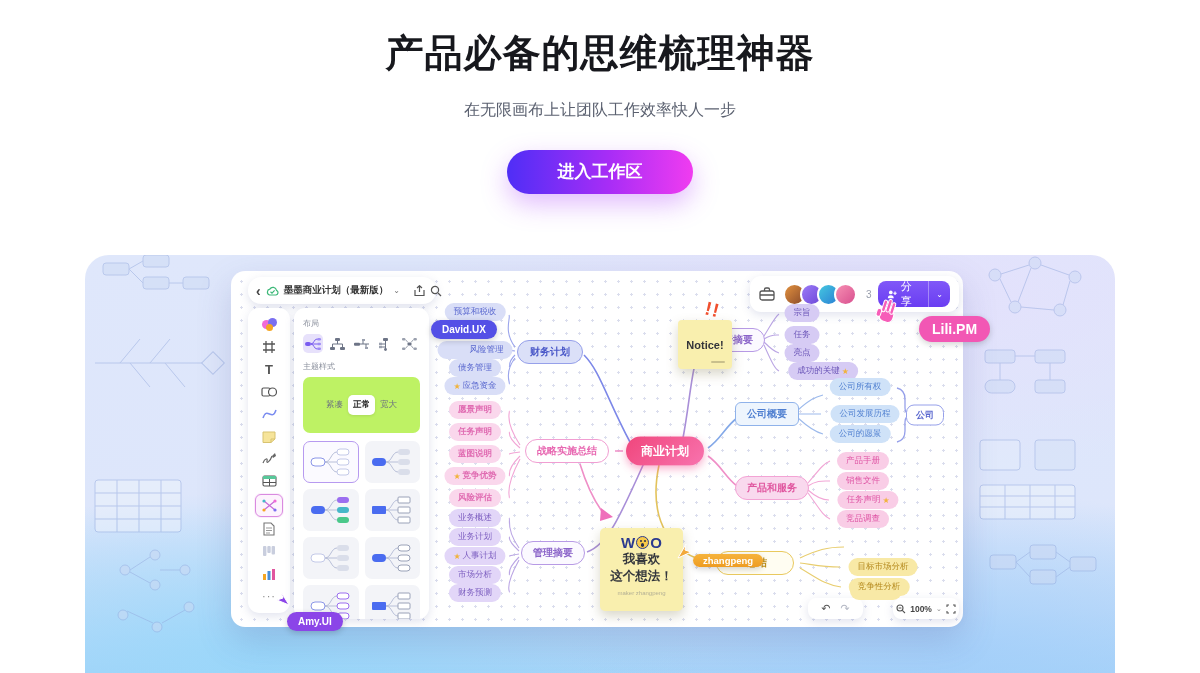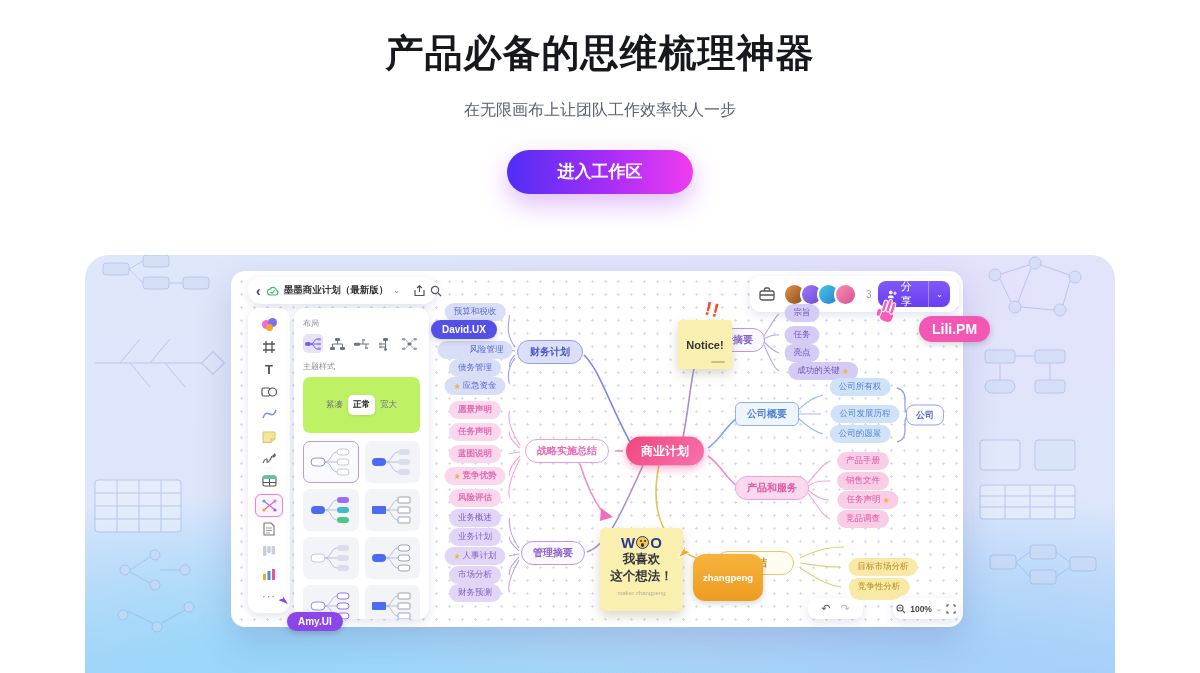--- a/index.html
+++ b/index.html
@@ -94,21 +94,21 @@
   .face .e1{width:2px;height:2px;left:2.5px;top:3px;}
   .face .e2{width:2px;height:2px;right:2.5px;top:3px;}
   .face .mo{width:3px;height:3.5px;left:4px;top:6px;}
   .woo-line{font-size:12.5px;font-weight:800;color:#33363c;line-height:17px;}
   .woo-credit{margin-top:5px;font-size:6px;color:#b4b095;}
   
   .tag{position:absolute;color:#fff;font-weight:700;border-radius:12px;z-index:6;box-shadow:0 2px 6px rgba(0,0,0,.18);}
   .tag-david{left:200px;top:49px;background:#5450e6;font-size:10px;padding:4px 11px;}
   .tag-amy{left:56px;top:341px;background:#8b45e8;font-size:10px;padding:4px 11px;border-radius:13px;}
   .tag-lili{left:688px;top:45px;background:#f257b4;font-size:14px;padding:5px 13px;border-radius:14px;}
-  .tag-zp{left:462px;top:283px;background:linear-gradient(180deg,#f6b33c,#ee9c22);font-size:9.5px;padding:18px 10px;z-index:5;text-align:right;}
+  .tag-zp{left:462px;top:283px;background:linear-gradient(180deg,#f6b33c,#ee9c22);font-size:9.5px;padding:1px 10px;z-index:5;text-align:right;}
   .cursor{position:absolute;z-index:7;}
   
   .zl{left:577px;top:327px;width:55px;height:21px;display:flex;align-items:center;justify-content:center;gap:10px;border-radius:8px;font-size:11px;color:#555;}
   .zr{left:662px;top:327px;width:66px;height:21px;display:flex;align-items:center;justify-content:center;gap:4px;border-radius:8px;font-size:8.5px;color:#555;}
   .zr .pct{font-weight:600;color:#444;}
   .zl span,.zr span{cursor:pointer;}
 </style>
 </head>
 <body>
 

